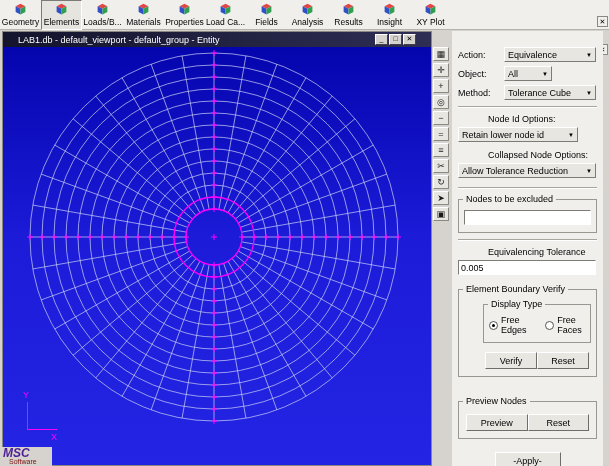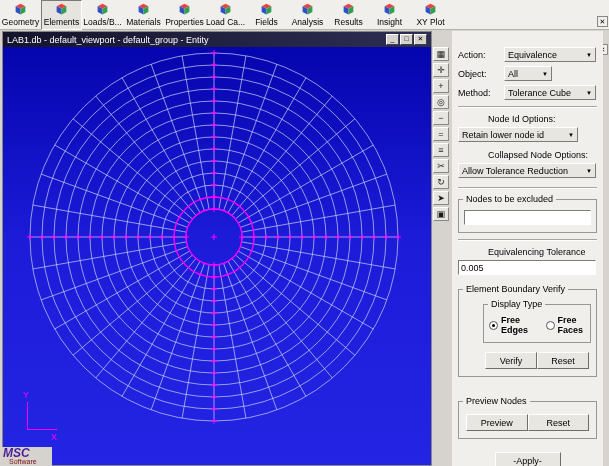--- a/index.html
+++ b/index.html
@@ -10,21 +10,21 @@
   .top-toolbar{position:absolute;top:0;left:0;width:609px;height:30px;background:#f0efec;border-bottom:1px solid #b5b2aa;display:flex;}
   .tab{width:41px;height:30px;display:flex;flex-direction:column;align-items:center;justify-content:center;gap:1px;cursor:default;border:1px solid transparent;}
   .tab.active{border:1px solid;border-color:#7d7b76 #ffffff #ffffff #7d7b76;background:#e6e4df;}
   .tab-label{font-size:8.5px;white-space:nowrap;}
   .cube{width:13px;height:13px;display:block;}
 
   .mini-close{position:absolute;right:1px;width:11px;height:11px;font-size:7px;line-height:9px;text-align:center;border:1px solid #8a8881;background:#f0efec;}
 
   
   .viewport-window{position:absolute;left:2px;top:31px;width:430px;height:435px;border:1px solid #8a8881;background:#101020;}
-  .titlebar{height:15px;background:linear-gradient(90deg,#14142c,#2e2e55);color:#fff;display:flex;align-items:center;padding:0 4px;font-size:9px;}
+  .titlebar{height:15px;background:linear-gradient(90deg,#14142c,#2e2e55);color:#fff;display:flex;align-items:center;padding:0 15px;font-size:9px;}
   .title-text{flex:1;white-space:nowrap;overflow:hidden;}
   .winbtn{width:13px;height:11px;background:#d6d3ce;border:1px solid;border-color:#ffffff #404040 #404040 #ffffff;font-size:7px;line-height:8px;text-align:center;margin-left:1px;color:#000;}
   .viewport-content{position:absolute;left:0;top:15px;width:428px;height:418px;background:linear-gradient(180deg,#0505ae 0%,#1b1bd8 45%,#2424e4 100%);overflow:hidden;}
   #mesh-svg{position:absolute;left:0;top:0;}
 
   
   .axis-triad{position:absolute;left:16px;bottom:24px;width:44px;height:50px;}
   .axis-vline{position:absolute;left:8px;top:11px;width:1px;height:27px;background:#ff00ff;}
   .axis-hline{position:absolute;left:8px;top:38px;width:30px;height:1px;background:#ff00ff;}
   .axis-y-label{position:absolute;left:4px;top:-1px;color:#ff00ff;font-size:9px;}
@@ -39,21 +39,21 @@
   .row{display:flex;align-items:center;margin-bottom:4px;}
   .row-label{width:46px;}
   .dropdown{display:flex;align-items:center;justify-content:space-between;background:#e8e6e1;border:1px solid;border-color:#ffffff #7d7b76 #7d7b76 #ffffff;padding:1px 3px;height:15px;cursor:default;}
   .dd-arrow{font-size:6px;margin-left:4px;}
   .w92{width:92px;} .w48{width:48px;} .w120{width:120px;} .w138{width:138px;}
   .sep{border:none;border-top:1px solid #a8a5a0;border-bottom:1px solid #ffffff;margin:6px 0;}
   .section-label{margin:2px 0 3px 0;padding-left:30px;}
   .groupbox{border:1px solid #9a9791;position:relative;margin:10px 0 6px 0;padding:10px 5px 7px 5px;}
   .group-title{position:absolute;top:-6px;left:4px;background:#f0efec;padding:0 3px;white-space:nowrap;}
   .textinput{width:100%;height:15px;background:#fff;border:1px solid;border-color:#7d7b76 #ffffff #ffffff #7d7b76;font-size:9px;padding:0 2px;font-family:"Liberation Sans",sans-serif;}
-  .radio-row{display:flex;gap:16px;align-items:center;font-weight:bold;}
+  .radio-row{display:flex;gap:16px;align-items:center;}
   .radio{display:flex;align-items:center;gap:3px;cursor:default;}
   .radio-dot{width:9px;height:9px;border-radius:50%;border:1px solid #555;background:#fff;position:relative;flex:0 0 auto;}
   .radio.on .radio-dot::after{content:"";position:absolute;left:2px;top:2px;width:3px;height:3px;background:#000;border-radius:50%;}
   .btn{background:#e8e6e1;border:1px solid;border-color:#ffffff #6f6d68 #6f6d68 #ffffff;height:17px;font-size:9px;padding:0 6px;font-family:"Liberation Sans",sans-serif;cursor:default;}
   .btn-row{display:flex;justify-content:space-between;margin-top:9px;padding:0 2px;}
   .btn-row .btn{width:62px;}
   .apply-row{text-align:center;margin-top:13px;}
   .apply-row .btn{width:66px;}
 
   

